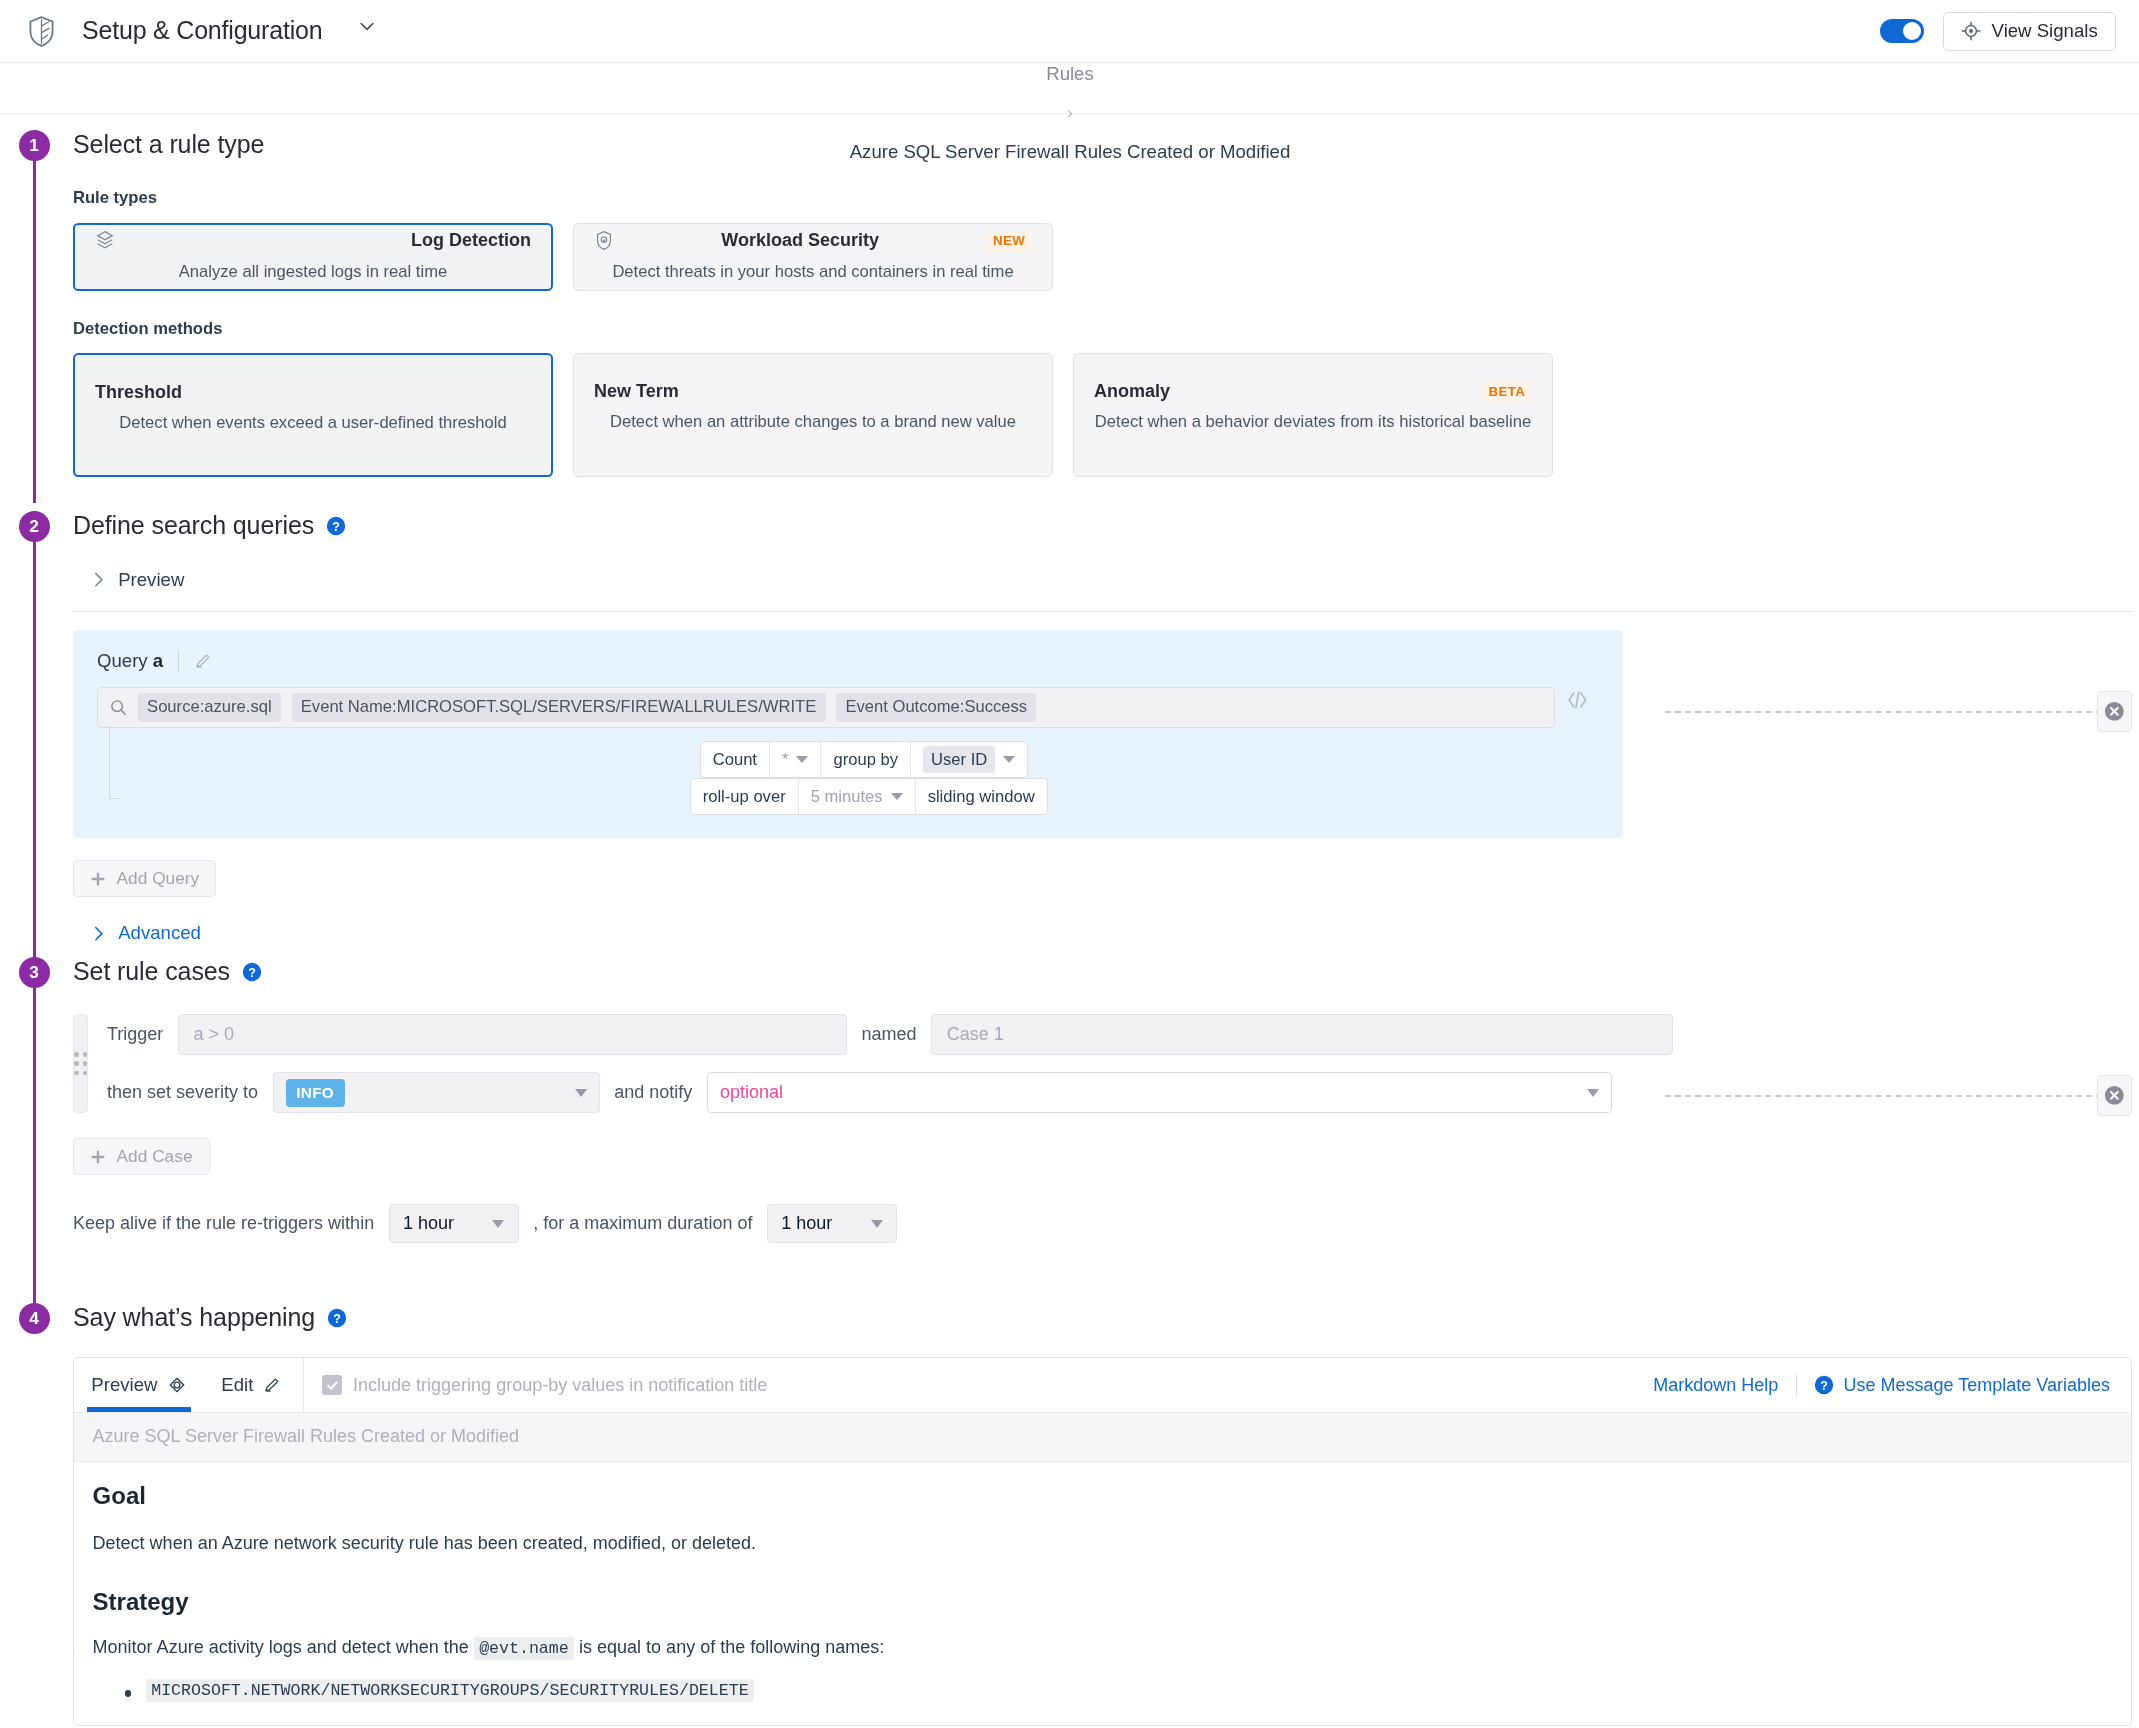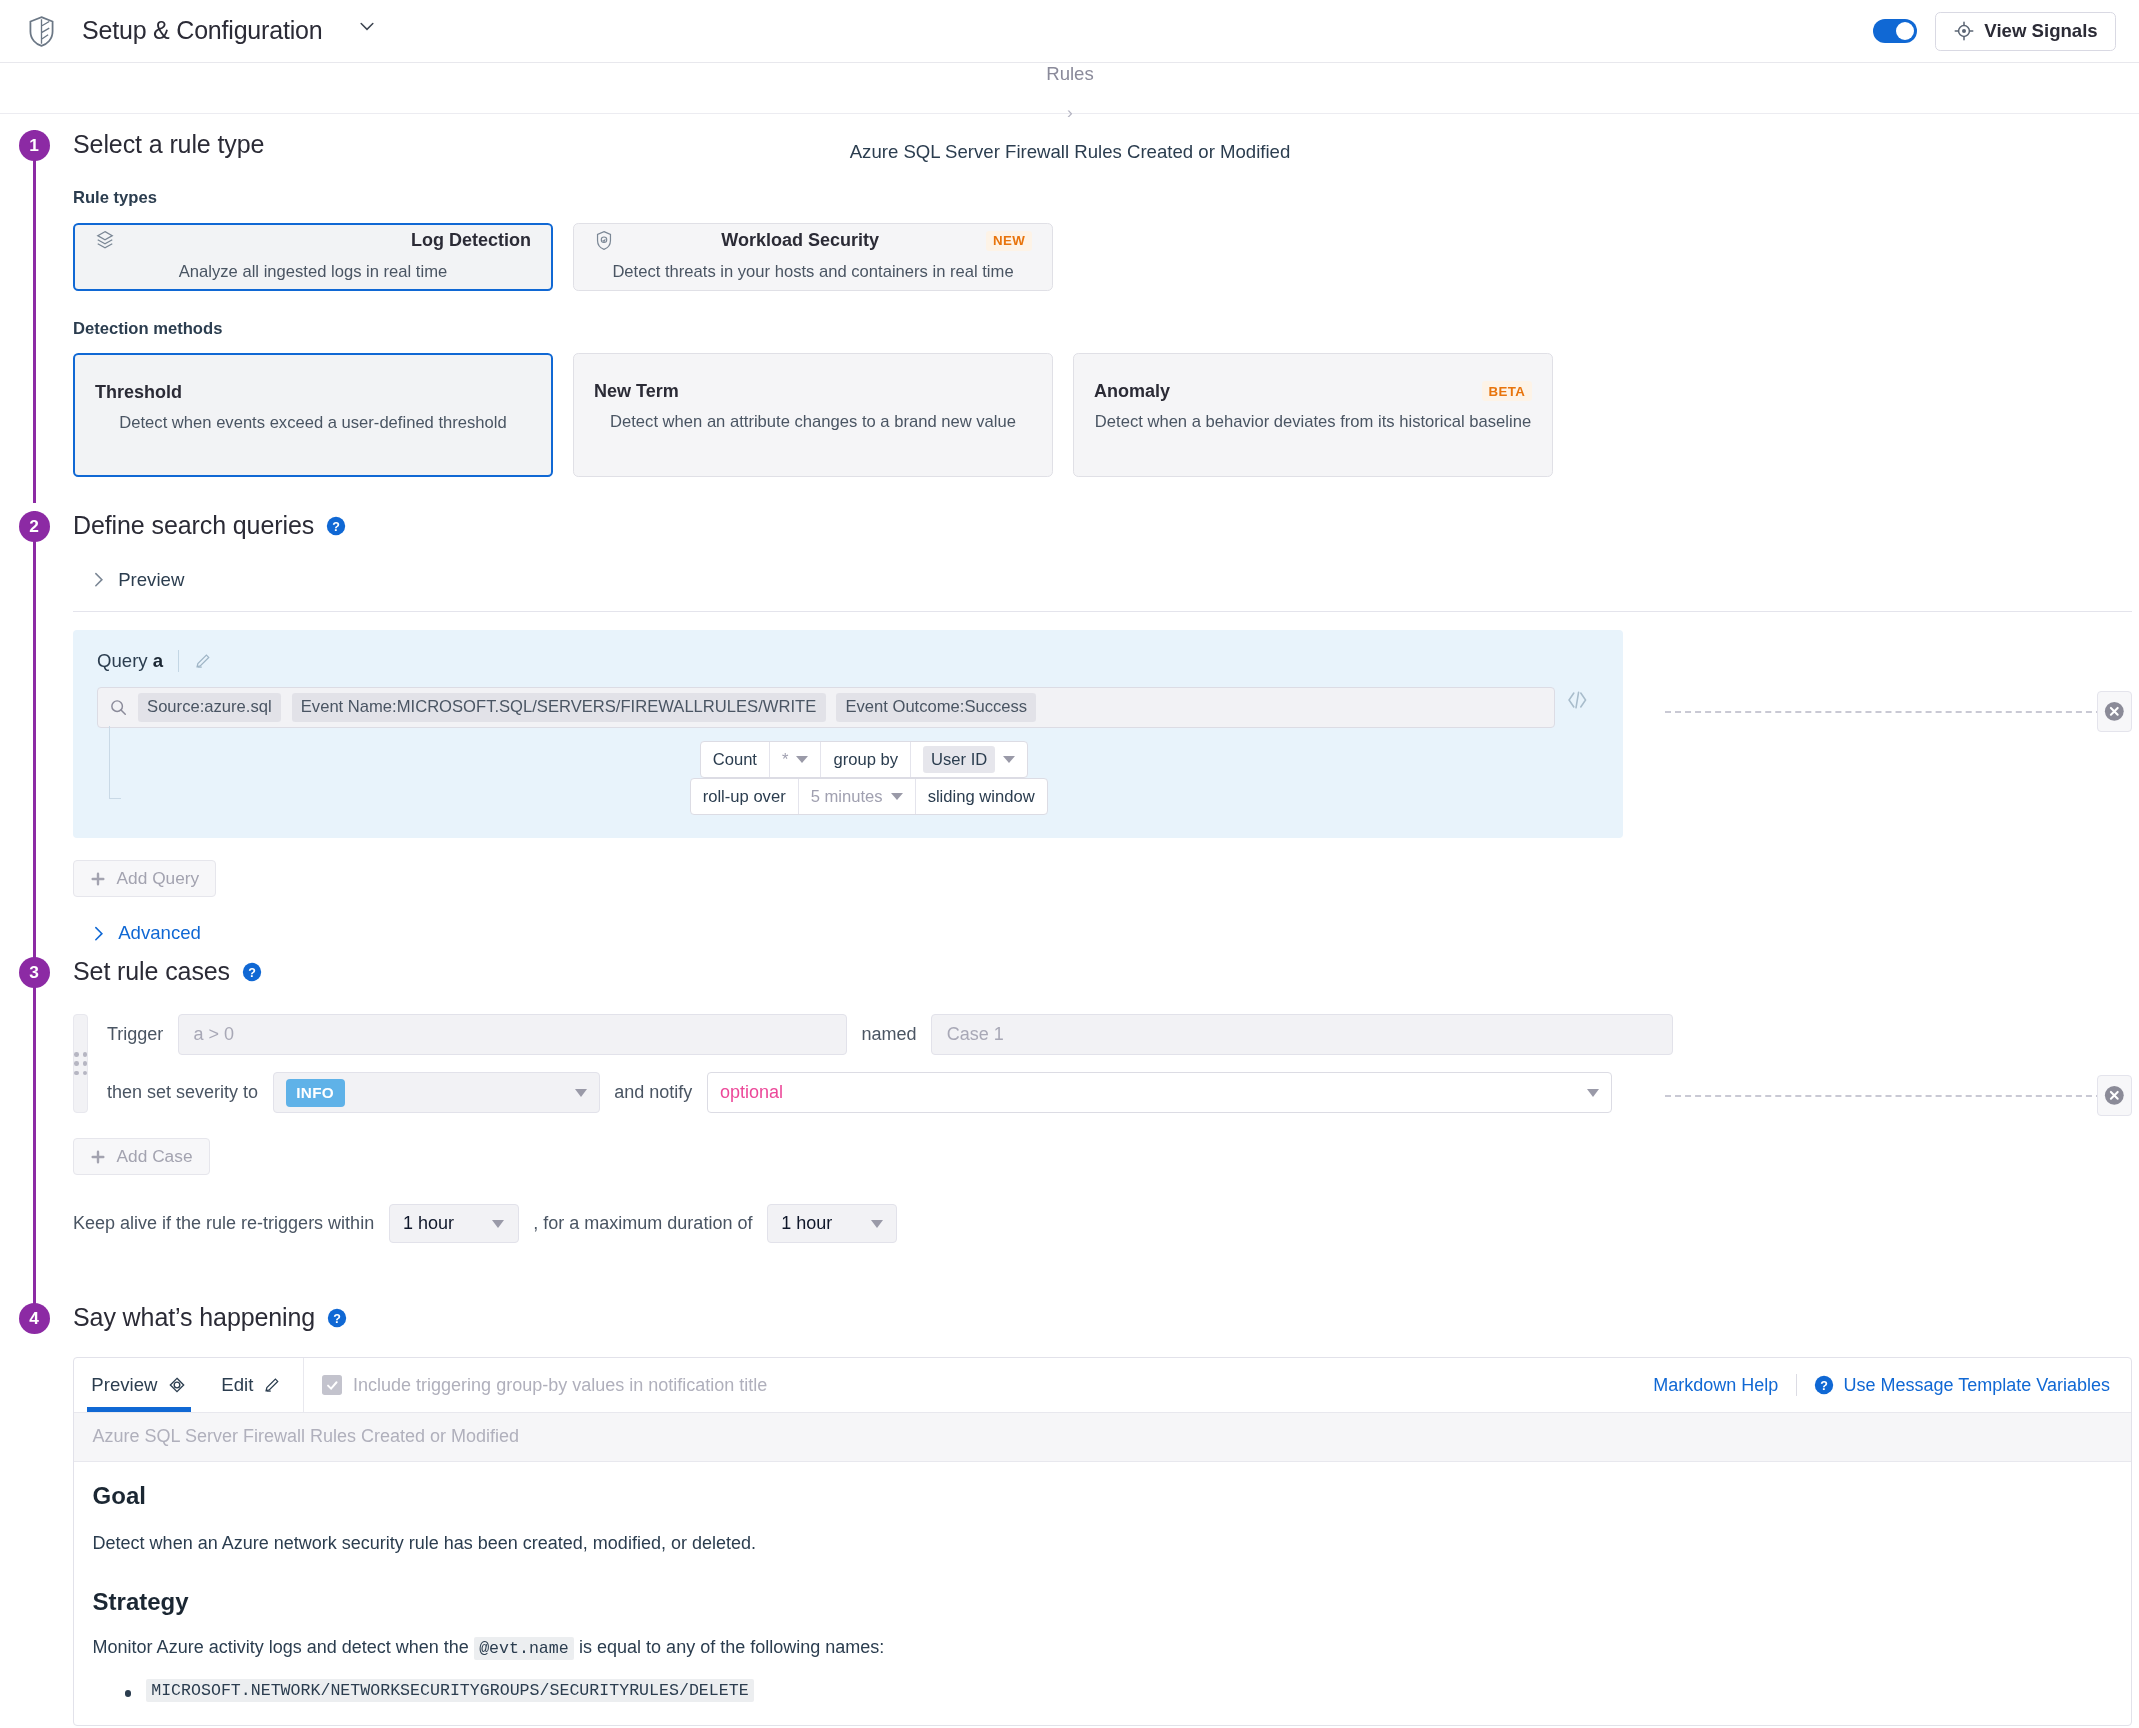--- a/index.html
+++ b/index.html
@@ -17,21 +17,21 @@
     height: 63px; width: 100%;
     display: flex; align-items: center;
     border-bottom: 1.3px solid #e8e8ed;
     padding: 0 24px 0 28px;
     background: #fff;
   }
   .hdr-left { display: flex; gap: 27px; }
   .shield-icon { width: 27px; height: 31px; flex: none; }
   .hdr-title { font-size: 25px; color: #2b2b36; letter-spacing: -0.2px; }
   .chev-down { width: 20px; height: 20px; margin-left: 8px; }
-  .hdr-right { margin-left: auto; display: flex; align-items: center; gap: 18.6px; font-weight: bold; }
+  .hdr-right { margin-left: auto; display: flex; align-items: center; gap: 18.6px; }
   .toggle {
     width: 44px; height: 24px; border-radius: 12px; background: #1068d4;
     position: relative; flex: none;
   }
   .toggle::after {
     content: ""; position: absolute; top: 2.7px; right: 2.7px;
     width: 18.6px; height: 18.6px; border-radius: 50%; background: #fff;
   }
   .view-signals {
     display: flex; align-items: center; gap: 10.6px;

